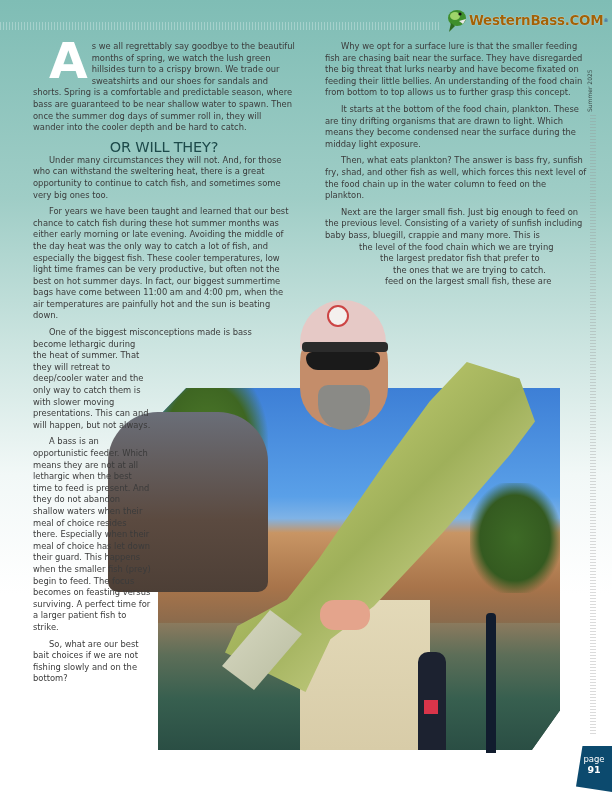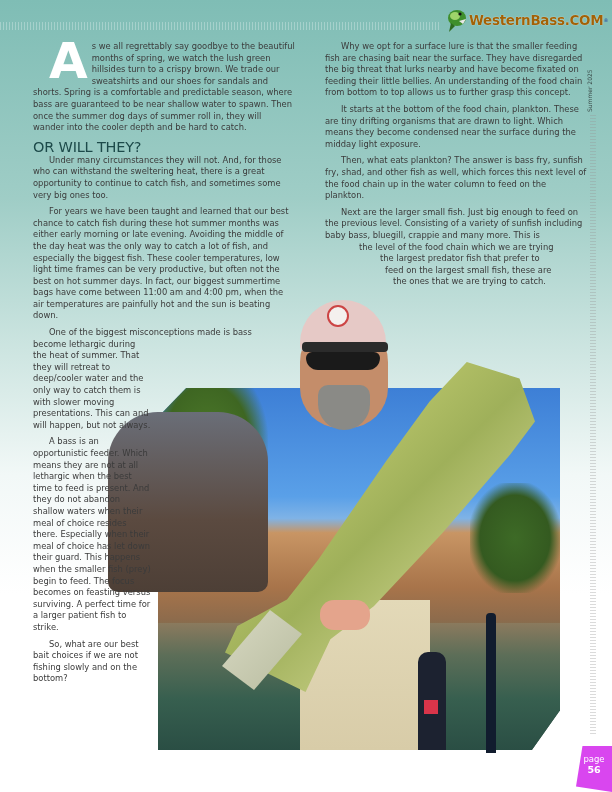--- a/index.html
+++ b/index.html
@@ -27,40 +27,40 @@
     position: absolute; left: 586px; top: 42px; width: 14px; height: 70px;
     writing-mode: vertical-rl; transform: rotate(180deg);
     font-size: 6px; color: #3a4a48; text-align: left;
   }
   .side-rule {
     position: absolute; left: 590px; top: 115px; width: 6px; height: 620px;
     background: repeating-linear-gradient(180deg, rgba(150,150,150,0.35) 0 1px, transparent 1px 3px);
   }
   .page-badge {
     position: absolute; left: 576px; top: 746px; width: 36px; height: 46px;
-    background: #d946ef; clip-path: polygon(18% 0, 100% 0, 100% 100%, 0 88%);
+    background: #0c4a6e; clip-path: polygon(18% 0, 100% 0, 100% 100%, 0 88%);
     color: #fff; text-align: center;
   }
   .page-badge .lbl { font-size: 8.5px; display: block; margin-top: 9px; line-height: 9px; }
   .page-badge .num { font-size: 9.5px; font-weight: bold; display: block; line-height: 11px; }
 
   .col { position: absolute; font-size: 8.35px; line-height: 11.6px; color: #3b3b3b; }
   .col p { margin: 0 0 5px 0; text-indent: 16px; }
   .col-left { left: 33px; top: 41px; width: 262px; }
   .col-right { left: 325px; top: 41px; width: 262px; }
 
   .dropcap {
     float: left; font-family: "DejaVu Sans", sans-serif; font-weight: bold;
     font-size: 50px; line-height: 38px; color: #ffffff; margin: 1px 4px 0 16px;
     text-indent: 0;
   }
   .lead { text-indent: 0 !important; }
   h2.section {
     margin: 2px 0 0 0; font-family: "DejaVu Sans", sans-serif; font-weight: normal;
-    font-size: 14.5px; line-height: 16px; color: #1d4a4a; letter-spacing: -0.2px;
+    font-size: 14.5px; line-height: 16px; color: #1d4a4a; letter-spacing: -0.2px; text-align: center;
   }
   .narrow { width: 118px; }
   .right-tail p.shape { text-indent: 0; }
 
   .photo {
     position: absolute; left: 158px; top: 388px; width: 402px; height: 362px;
     clip-path: polygon(7% 0, 100% 0, 100% 89%, 93% 100%, 0 100%, 0 8%);
     background: linear-gradient(180deg, #3d7fd6 0%, #5aa0e8 30%, #7fb3e6 36%, #c89564 40%, #a8744a 55%, #8d6b4c 64%, #6a7658 70%, #3a5a4a 85%, #2c4b40 100%);
     overflow: hidden;
   }
@@ -162,21 +162,21 @@
 </div>
 
 <div class="col col-right">
   <p>Why we opt for a surface lure is that the smaller feeding fish are chasing bait near the surface. They have disregarded the big threat that lurks nearby and have become fixated on feeding their little bellies. An understanding of the food chain from bottom to top allows us to further grasp this concept.</p>
   <p>It starts at the bottom of the food chain, plankton. These are tiny drifting organisms that are drawn to light. Which means they become condensed near the surface during the midday light exposure.</p>
   <p>Then, what eats plankton? The answer is bass fry, sunfish fry, shad, and other fish as well, which forces this next level of the food chain up in the water column to feed on the plankton.</p>
   <p style="margin-bottom:0">Next are the larger small fish. Just big enough to feed on the previous level. Consisting of a variety of sunfish including baby bass, bluegill, crappie and many more. This is</p>
   <div class="right-tail">
     <p class="shape" style="margin:0 0 0 34px">the level of the food chain which we are trying</p>
     <p class="shape" style="margin:0 0 0 55px">the largest predator fish that prefer to</p>
+    <p class="shape" style="margin:0 0 0 68px">the ones that we are trying to catch.</p>
     <p class="shape" style="margin:0 0 0 60px">feed on the largest small fish, these are</p>
-    <p class="shape" style="margin:0 0 0 68px">the ones that we are trying to catch.</p>
   </div>
 </div>
 
 <div class="page-badge">
   <span class="lbl">page</span>
-  <span class="num">56</span>
+  <span class="num">91</span>
 </div>
 
 </body></html>

